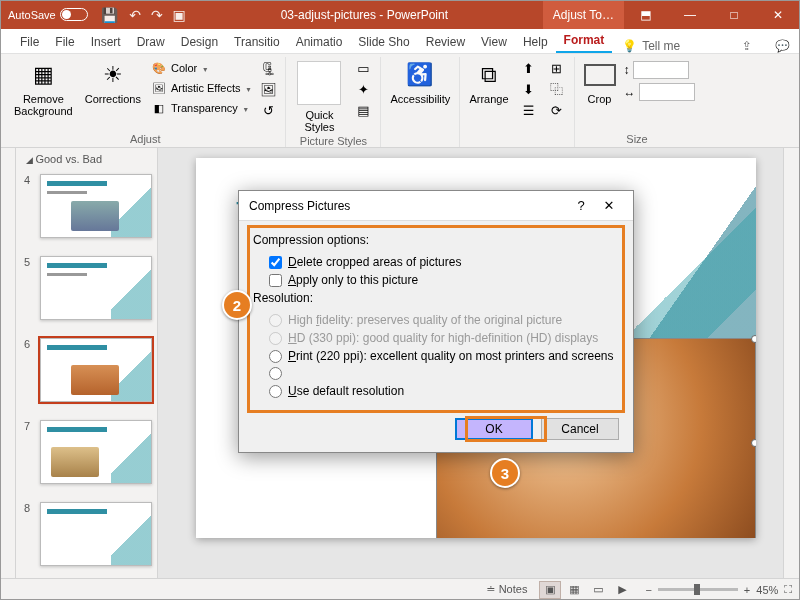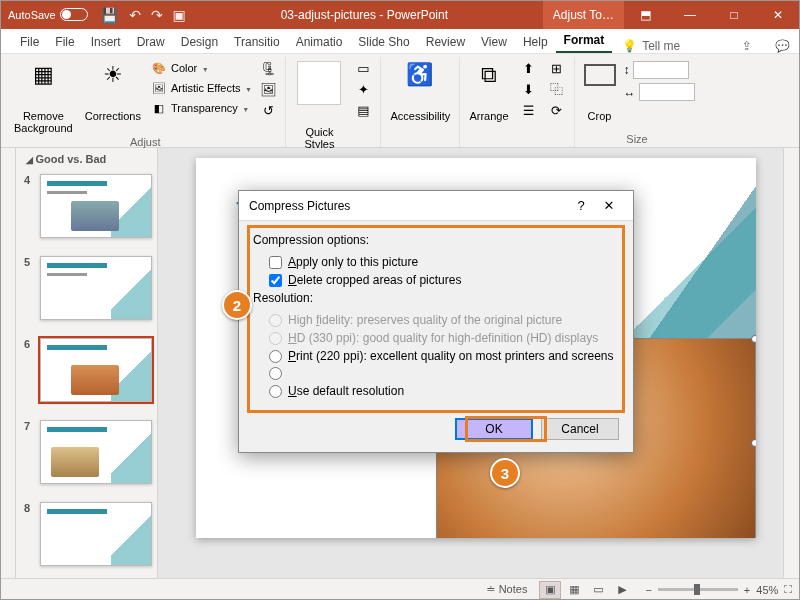--- a/index.html
+++ b/index.html
@@ -13,51 +13,51 @@
 .titlebar .qat { display: flex; gap: 10px; margin-left: 14px; }
 .titlebar .qat span { font-size: 14px; opacity: .9; }
 .titlebar .docname { flex: 1; text-align: center; font-size: 12px; }
 .titlebar .context-tab { background: #d05c3e; padding: 0 10px; height: 100%; display: flex; align-items: center; font-size: 12px; }
 .titlebar .winbtns { display: flex; }
 .titlebar .winbtns span { width: 44px; height: 29px; display: flex; align-items: center; justify-content: center; font-size: 12px; }
 
 
 .tabs { height: 25px; background: #fff; display: flex; align-items: flex-end; padding-left: 12px; border-bottom: 1px solid #e1e1e1; gap: 0; }
 .tabs .tab { padding: 4px 8px; font-size: 12px; color: #444; cursor: pointer; }
-.tabs .tab.active { color: #000000; border-bottom: 2px solid #14532d; font-weight: 600; }
+.tabs .tab.active { color: #b91c1c; border-bottom: 2px solid #0ea5e9; font-weight: 600; }
 .tabs .spacer { flex: 1; }
 .tabs .tellme { display: flex; align-items: center; gap: 5px; color: #666; padding: 0 10px; }
 .tabs .rightbtns span { padding: 4px 10px; color: #666; }
 
 
 .ribbon { height: 94px; background: #f3f2f1; border-bottom: 1px solid #d4d4d4; display: flex; padding: 3px 5px 0; gap: 0; }
 .group { display: flex; flex-direction: column; align-items: center; padding: 0 5px; border-right: 1px solid #e1e1e1; }
 .group:last-child { border-right: none; }
 .group .content { flex: 1; display: flex; align-items: flex-start; gap: 4px; }
 .group .label { font-size: 11px; color: #666; padding-bottom: 2px; }
 .bigbtn { display: flex; flex-direction: column; align-items: center; gap: 2px; padding: 2px 4px; cursor: pointer; }
 .bigbtn .icn { width: 32px; height: 32px; display: flex; align-items: center; justify-content: center; font-size: 22px; }
-.bigbtn .txt { font-size: 11px; text-align: center; line-height: 1.1; margin-top: 17px; }
+.bigbtn .txt { font-size: 11px; text-align: center; line-height: 1.1; }
 .stackbtns { display: flex; flex-direction: column; gap: 2px; padding-top: 2px; }
 .smbtn { display: flex; align-items: center; gap: 4px; font-size: 11px; padding: 1px 2px; cursor: pointer; }
 .smbtn .icn { width: 16px; height: 16px; display: inline-flex; align-items: center; justify-content: center; }
 .smbtn .drop::after { content: "▾"; font-size: 8px; margin-left: 2px; color: #666; }
 .minibtns { display: flex; flex-direction: column; gap: 3px; padding: 2px; }
 .minibtns span { width: 20px; height: 18px; display: flex; align-items: center; justify-content: center; font-size: 13px; cursor: pointer; }
 .pstyles .gallery { width: 44px; height: 44px; border: 1px solid #ccc; background: #fff; margin: 2px; }
 .crop-icn { width: 32px; height: 22px; border: 2px solid #555; position: relative; }
 .crop-icn::before, .crop-icn::after { content:""; position:absolute; background:#555; }
 .size-fields { display: flex; flex-direction: column; gap: 4px; padding-top: 4px; }
 .size-fields .row { display: flex; align-items:center; gap:3px; }
 .size-fields .row input { width: 56px; height: 18px; border: 1px solid #bbb; font-size: 11px; padding: 0 2px; }
 
 
 .workspace { position: absolute; top: 148px; bottom: 22px; left: 0; right: 0; display: flex; }
 .outline { width: 16px; background: #f3f2f1; border-right: 1px solid #d4d4d4; writing-mode: vertical-lr; font-size: 11px; padding-top: 6px; color: #444; display:flex; align-items:center; }
-.thumbs { width: 142px; background: #f3f2f1; border-right: 1px solid #d4d4d4; overflow: hidden; padding: 2px 0 0 4px; font-weight: bold; }
+.thumbs { width: 142px; background: #f3f2f1; border-right: 1px solid #d4d4d4; overflow: hidden; padding: 2px 0 0 4px; }
 .thumbs .heading { font-size: 11px; color: #555; padding: 3px 6px; }
 .thumbs .heading::before { content: "◢ "; font-size: 9px; }
 .slide-thumb { display: flex; gap: 6px; margin: 6px 4px 18px; }
 .slide-thumb .num { font-size: 11px; color: #555; width: 10px; }
 .slide-thumb .mini { width: 112px; height: 64px; background: #fff; border: 1px solid #bbb; box-shadow: 0 1px 3px rgba(0,0,0,.2); position: relative; overflow: hidden; }
 .slide-thumb.active .mini { outline: 2px solid #c43e1c; }
 .mini .tri { position: absolute; right:-10px; top:-10px; width:50px; height:80px; background: linear-gradient(135deg, transparent 48%, #2e9ca6 48%); opacity:.5; }
 .mini .txt1 { position:absolute; top:6px; left:6px; width:60px; height:5px; background:#2f8fa3; }
 .mini .txt2 { position:absolute; top:16px; left:6px; width:40px; height:3px; background:#999; }
 .mini .img { position:absolute; bottom:6px; left:30px; width:48px; height:30px; background: linear-gradient(#d79055,#b5632c); border-radius:2px; }
@@ -323,26 +323,26 @@
 <div class="dialog-wrap">
   <div class="dlg-title">
     <span>Compress Pictures</span>
     <span class="sp"></span>
     <span class="hlp">?</span>
     <span class="cls">✕</span>
   </div>
   <div class="dlg-body">
     <div class="sect">Compression options:</div>
     <div class="opt">
+        <input type="checkbox" checked="" style="">
+        <label><u>D</u>elete cropped areas of pictures</label>
+      </div>
+    <div class="opt">
         <input type="checkbox" style="">
         <label><u>A</u><span></span>pply only to this picture</label>
-      </div>
-    <div class="opt">
-        <input type="checkbox" checked="" style="">
-        <label><u>D</u>elete cropped areas of pictures</label>
       </div>
     <div class="sect" style="">Resolution:</div>
     <div class="opt disabled">
         <input type="radio" disabled="" style="">
         <label>High <u>f</u>idelity: preserves quality of the original picture</label>
       </div>
     <div class="opt disabled">
         <input type="radio" disabled="" style="">
         <label><u>H</u>D (330 ppi): good quality for high-definition (HD) displays</label>
       </div>

